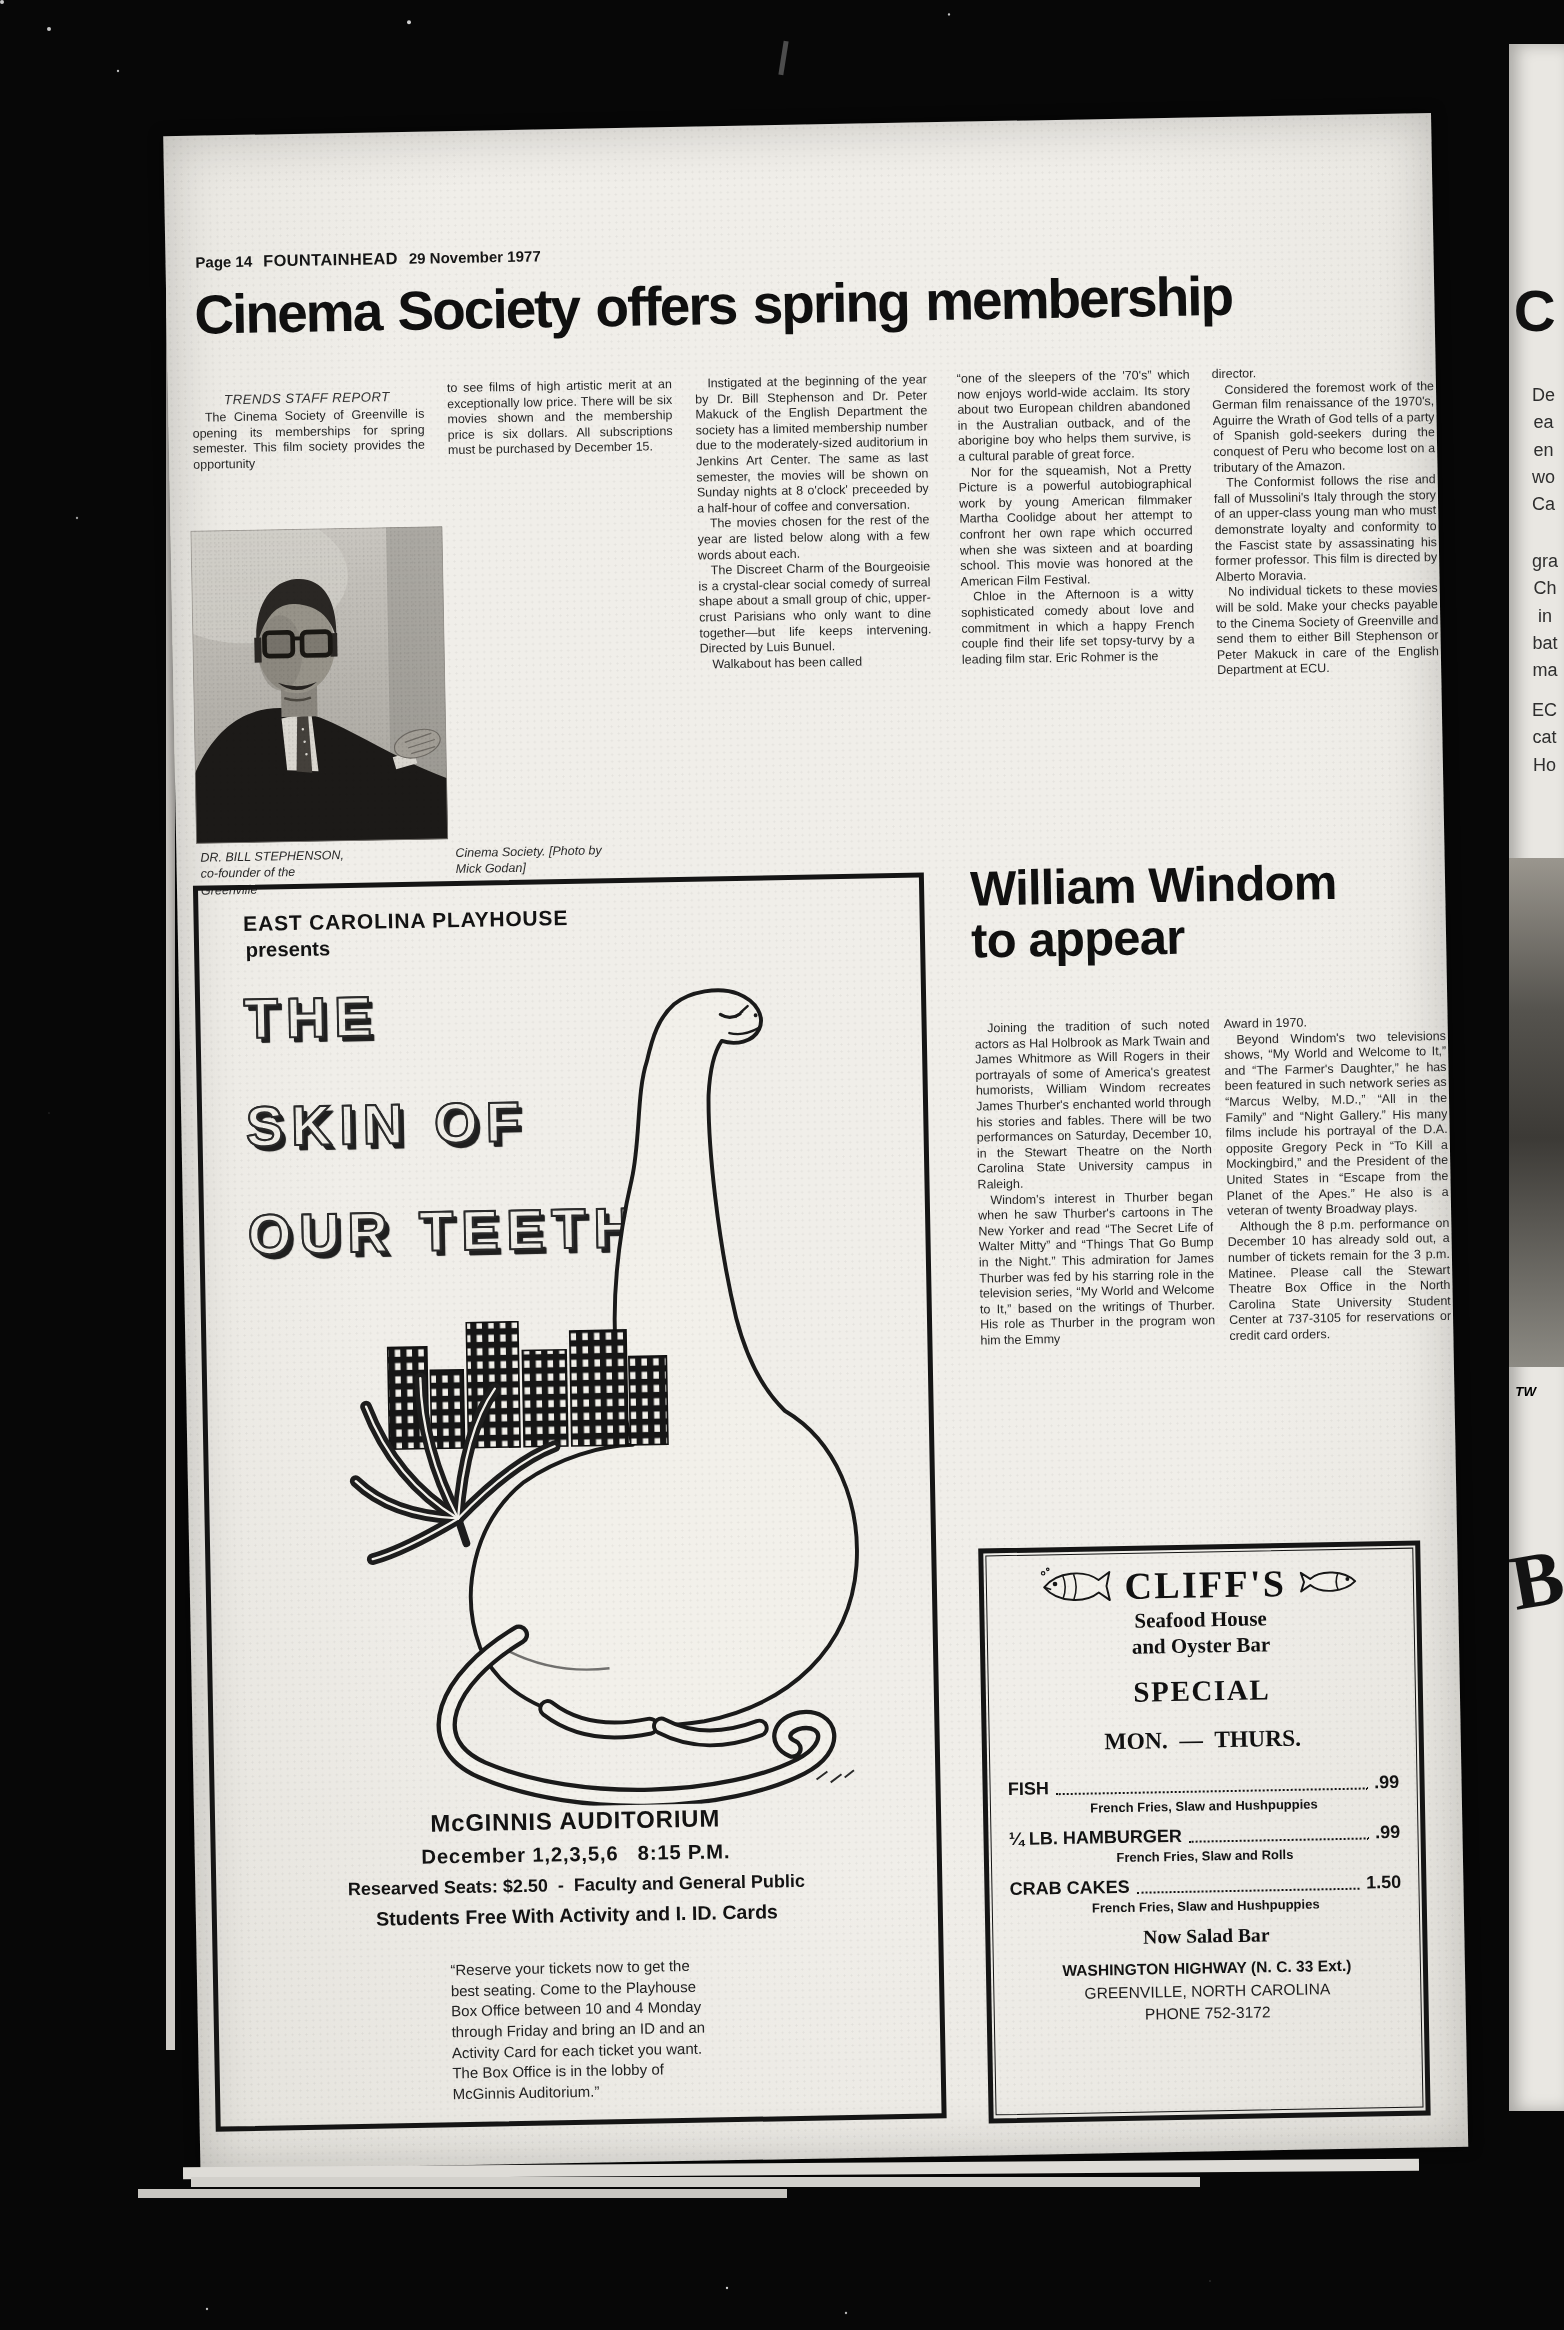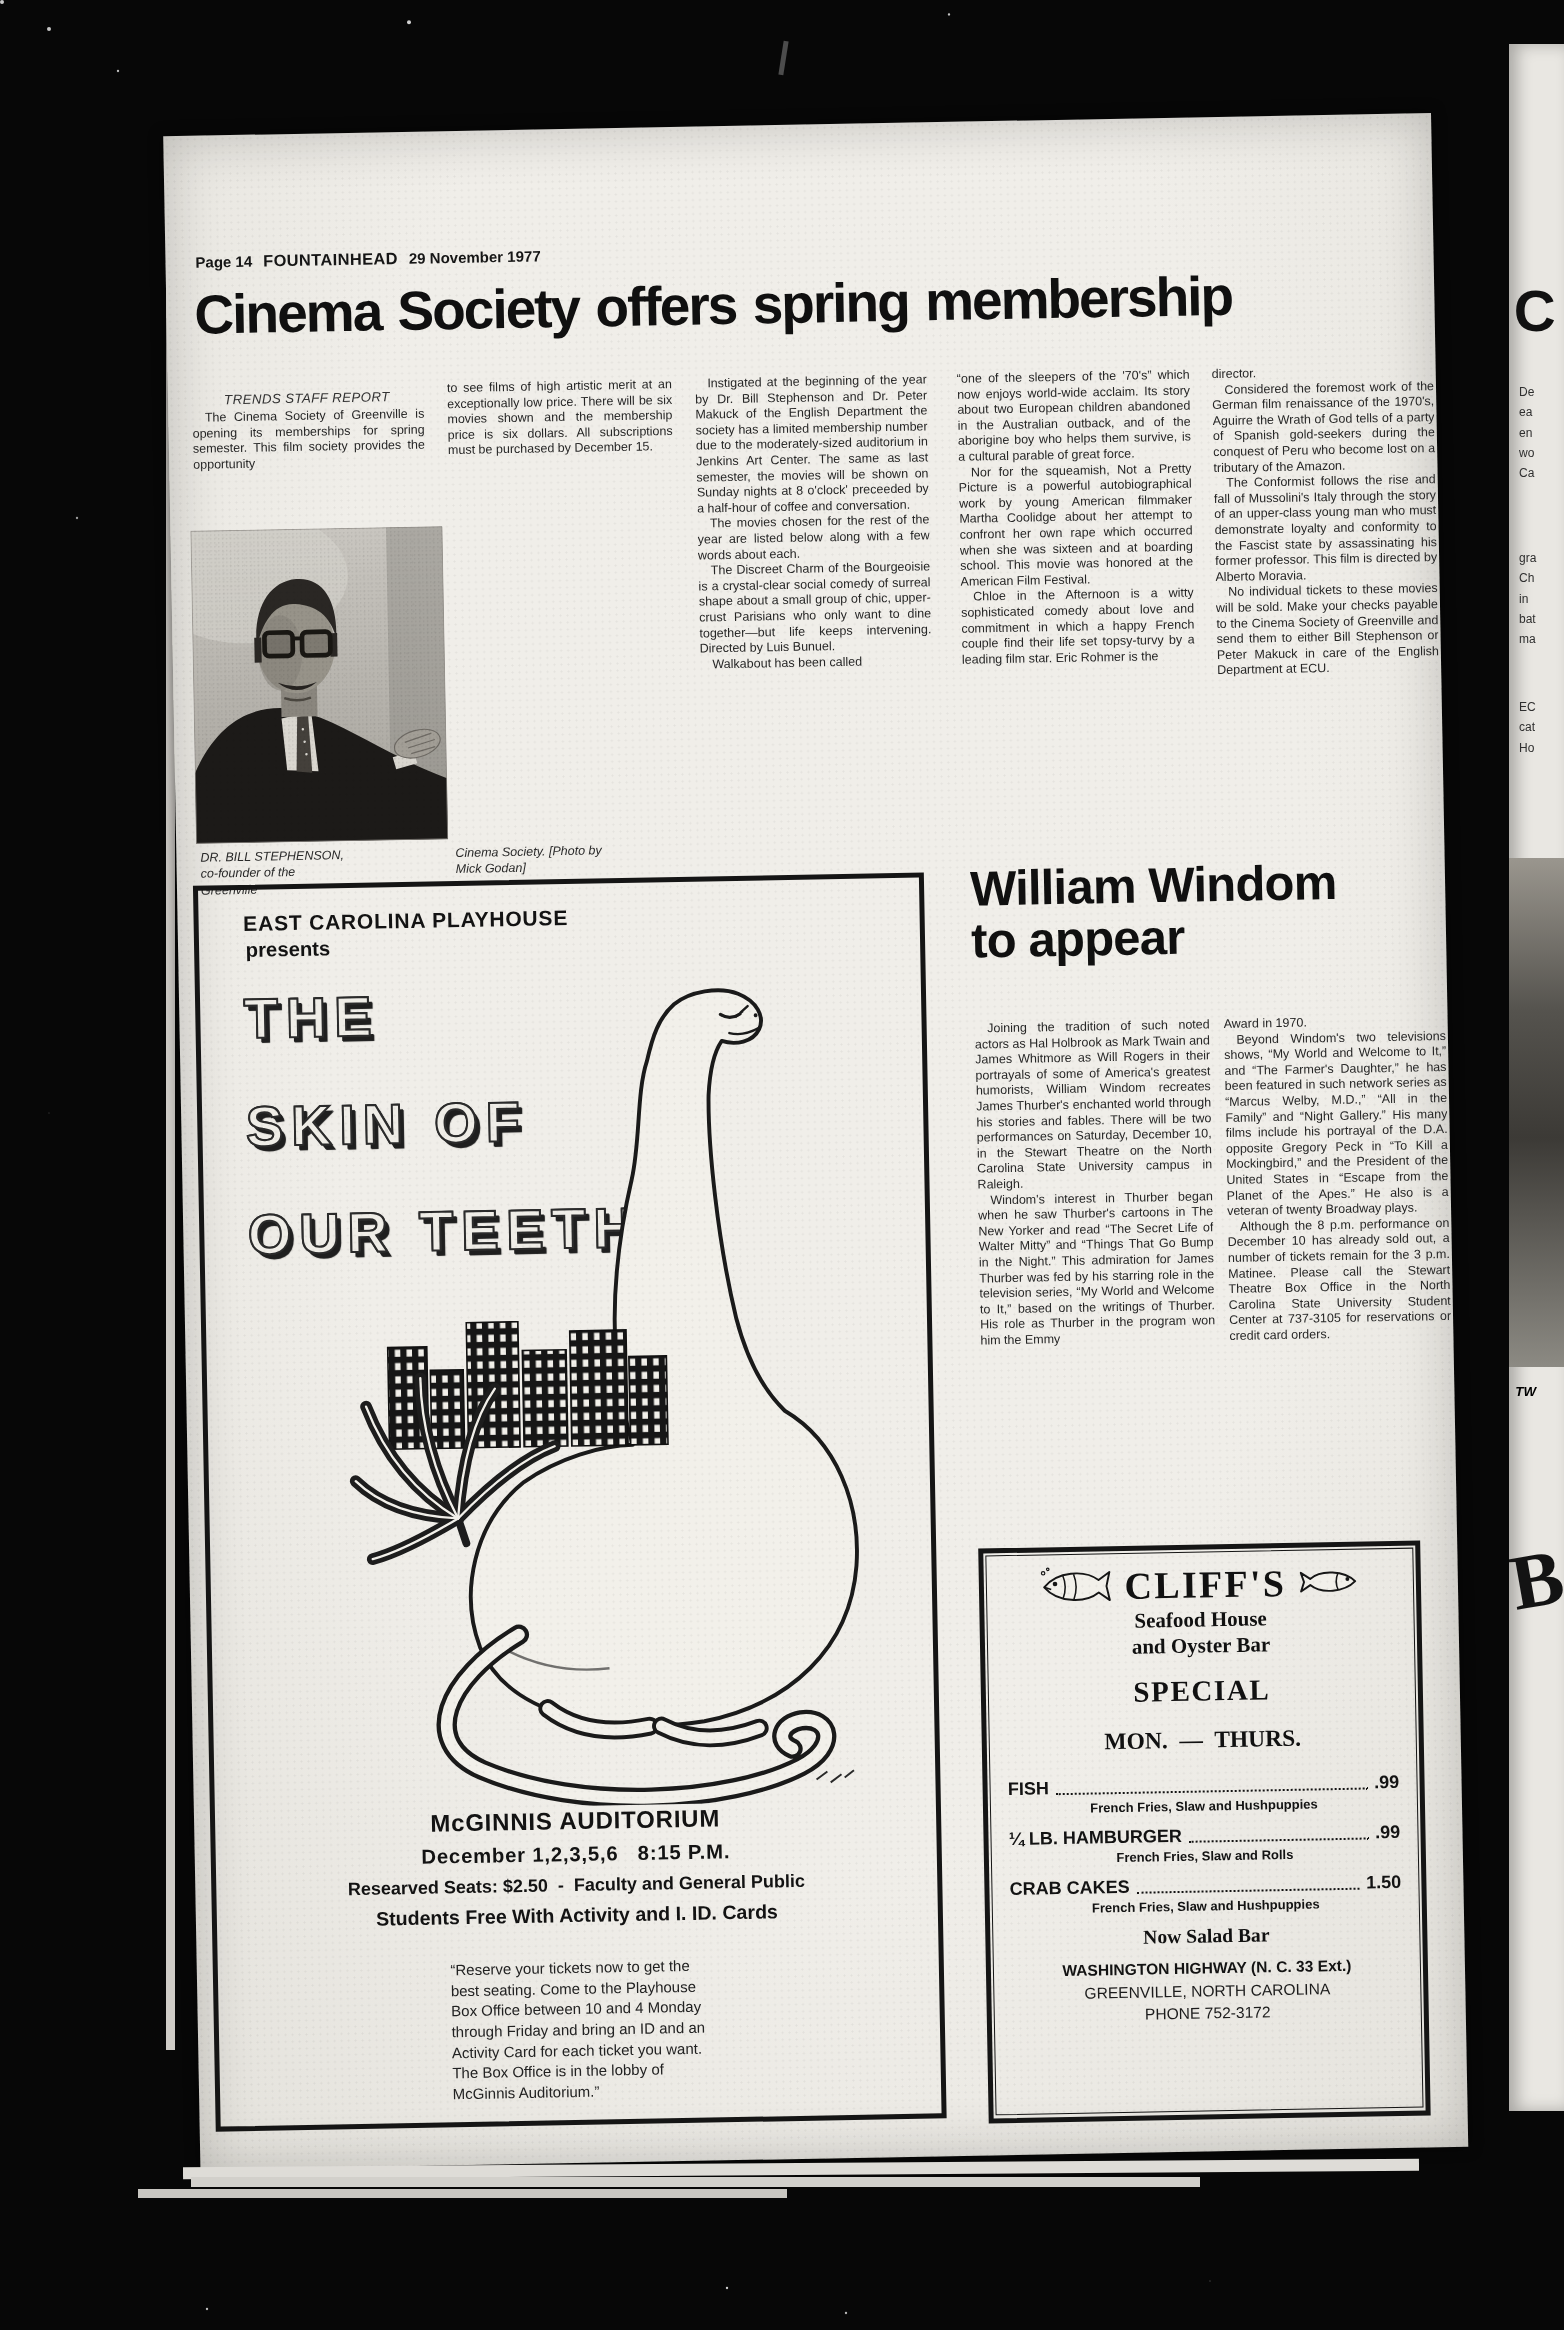--- a/index.html
+++ b/index.html
@@ -76,21 +76,21 @@
   .menu-sides{text-align:center;font-size:13px;font-weight:700;margin:2.3px 0 11.7px;color:#131313;}
   .cliffs-salad{font-family:"Liberation Serif",serif;font-weight:700;font-size:19.6px;text-align:center;margin-top:0;color:#111;}
   .cliffs-addr1{font-weight:700;font-size:15.6px;text-align:center;margin-top:12.5px;color:#131313;}
   .cliffs-addr2{font-size:15.6px;text-align:center;margin-top:4.7px;color:#1c1c1c;}
   .cliffs-phone{font-size:15.6px;text-align:center;margin-top:3.9px;color:#1c1c1c;}
 
   
   .edge-page{position:absolute;left:1509px;top:44px;width:56px;height:2067px;background:#e9e7e2;
     overflow:hidden;box-shadow:inset 7.8px 0 15.6px rgba(0,0,0,.28);}
   .edge-C{position:absolute;left:4.7px;top:233px;font-size:58px;font-weight:700;color:#111;}
-  .edge-frag{position:absolute;left:10px;font-size:12px;color:#2e2e2e;}
+  .edge-frag{position:absolute;left:23px;font-size:18px;color:#2e2e2e;text-align:center;}
   .edge-frag p{margin:0 0 6.3px;}
   .efa{top:341px;} .efb{top:507px;} .efc{top:656px;}
   .edge-photo{position:absolute;left:0;top:814px;width:56px;height:509px;
     background:linear-gradient(180deg,#9a968e 0%,#55534e 30%,#3c3a36 55%,#8c8a83 100%);}
   .edge-tw{position:absolute;left:6.3px;top:1340px;font-style:italic;font-weight:700;font-size:13.3px;color:#000000;}
   .edge-B{position:absolute;left:1.6px;top:1491px;font-family:"Liberation Serif",serif;font-weight:700;
     font-size:78px;transform:rotate(-10deg);color:#131313;}
 
   
   .stack1{position:absolute;left:183px;top:2163px;width:1236px;height:11.7px;background:#dedcd7;transform:rotate(-.4deg);}

